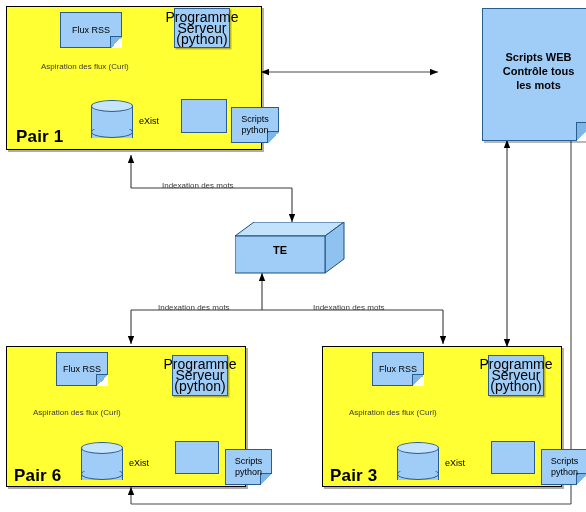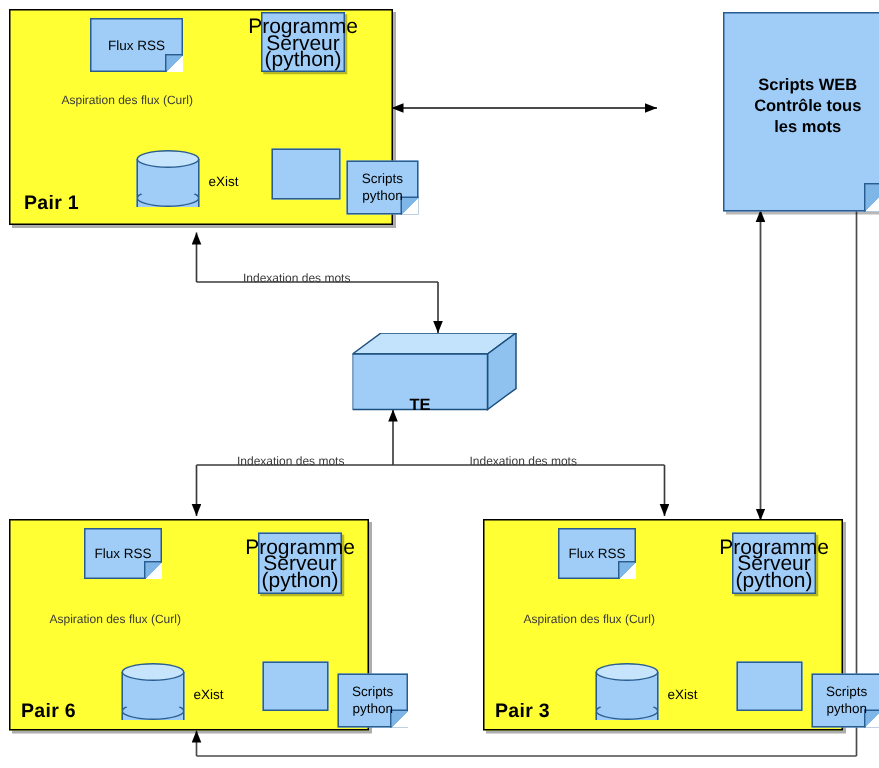--- a/index.html
+++ b/index.html
@@ -17,21 +17,21 @@
   .peer{
     position:absolute;
     background:#ffff33;
     border:1px solid #000000;
     box-shadow:2px 2px 0 rgba(0,0,0,0.32);
     box-sizing:border-box;
   }
   .peer-label{
     position:absolute;
     font-weight:bold;
-    font-size:13px;
+    font-size:17px;
     color:#000;
     letter-spacing:0.2px;
     white-space:nowrap;
   }
   .node{
     position:absolute;
     box-sizing:border-box;
     color:#000;
     font-size:14px;
     line-height:11px;
@@ -220,21 +220,21 @@
       <div>les mots</div>
     </div>
   </div>
 
   <div class="cube" style="left:235px;top:222px;width:110px;height:52px;">
     <svg width="110" height="52" viewBox="0 0 110 52" style="position:absolute;left:0;top:0;">
       <polygon points="0,14 19,0 109,0 90,14" fill="#c3e2fb" stroke="#1b4f7e" stroke-width="1"></polygon>
       <polygon points="90,14 109,0 109,37 90,51" fill="#8fc2ee" stroke="#1b4f7e" stroke-width="1"></polygon>
       <rect x="0" y="14" width="90" height="37" fill="#9fcdf7" stroke="#1b4f7e" stroke-width="1"></rect>
     </svg>
-    <div class="lbl" style="top:42px;width:90px;">TE</div>
+    <div class="lbl" style="top:22px;width:90px;">TE</div>
   </div>
 
   <div class="wirelabel" style="left:162px;top:181px;">Indexation des mots</div>
   <div class="wirelabel" style="left:158px;top:303px;">Indexation des mots</div>
   <div class="wirelabel" style="left:313px;top:303px;">Indexation des mots</div>
 
   <div class="peer" style="left:6px;top:346px;width:240px;height:141px;"></div>
   <div class="peer-label" style="left:14px;top:466px;">Pair 6</div>
 
   <div class="doc-wrap" style="left:14px;top:352px;width:52px;height:34px;">

